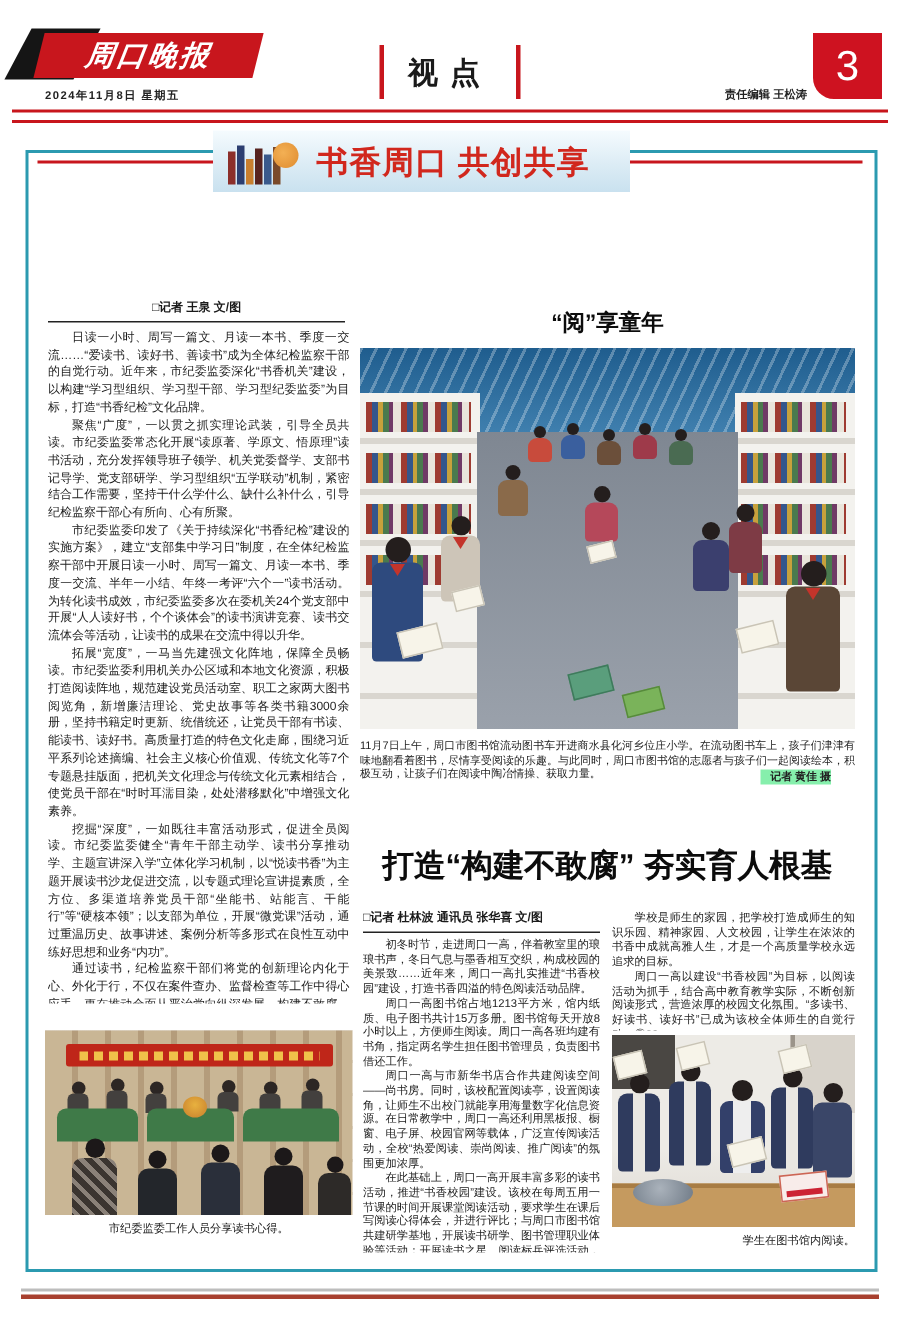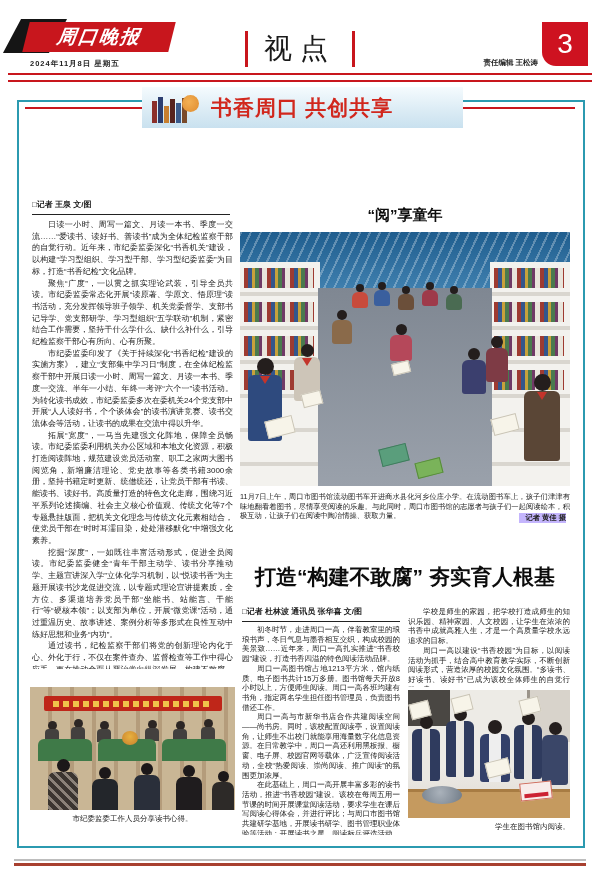--- a/index.html
+++ b/index.html
@@ -10,46 +10,46 @@
   
   .logo-wrap{left:20px;top:22px;width:160px;height:36px;}
   .logo-black{position:absolute;left:-8px;top:-3px;width:46px;height:34px;background:#151515;transform:skewX(-28deg);}
   .logo-red{position:absolute;left:6px;top:0;width:146px;height:30px;background:#c8161d;transform:skewX(-14deg);
             display:flex;align-items:center;justify-content:center;}
   .logo-text{font-family:"Liberation Serif",serif;font-style:italic;font-weight:bold;color:#fff;
              font-size:19px;letter-spacing:2px;transform:skewX(6deg);white-space:nowrap;}
   .date-line{left:30px;top:59px;font-size:7.5px;font-weight:bold;color:#222;letter-spacing:1px;}
   .section-wrap{left:0;top:30px;width:600px;display:flex;align-items:center;justify-content:center;gap:16px;}
   .vbar{width:3px;height:36px;background:#c8161d;}
-  .section-title{font-family:"Liberation Serif",serif;font-size:28px;font-weight:400;letter-spacing:8px;color:#1a1a1a;}
+  .section-title{font-family:"Liberation Serif",serif;font-size:20px;font-weight:700;letter-spacing:8px;color:#1a1a1a;}
   .editor{right:62px;top:58px;font-size:7.5px;font-weight:bold;color:#222;}
   .pagenum{right:12px;top:22px;width:46px;height:44px;background:#ce1220;color:#fff;
            display:flex;align-items:center;justify-content:center;font-size:28px;
            border-bottom-left-radius:14px;}
   .header-rule{left:8px;top:73px;width:584px;height:5px;
                border-top:2px solid #c8161d;border-bottom:2px solid #c8161d;}
 
   
   .frame{left:17px;top:100px;width:564px;height:744px;border:2px solid #2b9ab0;}
   .banner-rule{left:25px;top:107px;width:550px;height:2px;background:#c8161d;z-index:2;}
-  .banner{left:142px;top:87px;width:321px;height:41px;z-index:3;
+  .banner{left:142px;top:87px;width:278px;height:41px;z-index:3;
           background:linear-gradient(180deg,#f5fbfe 0%,#dcecf5 55%,#c9e1ef 100%);
           display:flex;align-items:center;justify-content:flex-start;padding-left:10px;box-sizing:border-box;}
   .bookstack{display:flex;align-items:flex-end;gap:1px;height:30px;margin-right:4px;position:relative;}
   .bookstack i{display:block;width:5px;}
   .sun{position:absolute;right:-12px;top:2px;width:17px;height:17px;border-radius:50%;
        background:radial-gradient(circle at 40% 40%,#f3b054,#df8b2e);}
   .banner-title{margin-left:20px;font-family:"Liberation Serif",serif;font-weight:bold;
                 font-size:21px;color:#d1271d;letter-spacing:1px;white-space:nowrap;}
 
   
   .headline1{left:24px;top:138px;width:552px;text-align:center;font-size:30px;font-weight:800;
              letter-spacing:0.5px;color:#0c0c0c;}
   .byline{font-size:8px;font-weight:bold;color:#1a1a1a;border-bottom:1.5px solid #222;padding-bottom:4px;}
-  .byline1{left:32px;top:199px;width:198px;}
+  .byline1{left:32px;top:199px;width:198px;text-align:center;}
   .bodytext{text-align:justify;color:#1c1c1c;overflow:hidden;}
   .bodytext p{margin:0;text-indent:2em;}
   .a1-text{left:32px;top:219px;width:201px;height:450px;font-size:8px;line-height:11.7px;}
 
   
   .feature-title{left:240px;top:206px;width:330px;text-align:center;font-size:15px;font-weight:800;color:#0c0c0c;}
   .photo-main{left:240px;top:232px;width:330px;height:254px;overflow:hidden;background:#9aa2ab;}
   .bus-ceiling{position:absolute;left:0;top:0;width:330px;height:56px;
       background:linear-gradient(180deg,#1f5d8e,#3f7fae),
       repeating-linear-gradient(115deg,rgba(255,255,255,.28) 0 2px,transparent 2px 9px);
@@ -62,21 +62,21 @@
   .floor{position:absolute;left:78px;top:56px;width:174px;height:198px;
       background:linear-gradient(180deg,#7f8792 0%,#9aa1ab 100%);}
   .kid{position:absolute;}
   .kid i{display:block;margin:0 auto;border-radius:50%;background:#241e1d;}
   .kid b{display:block;border-radius:6px 6px 3px 3px;}
   .scarf{position:absolute;width:0;height:0;border-left:5px solid transparent;border-right:5px solid transparent;
          border-top:8px solid #c3342b;}
   .book{position:absolute;background:#f7f4e9;border:1px solid #c9c4b6;transform:rotate(-14deg);}
   .photo-caption{font-size:7.3px;line-height:9.6px;color:#222;text-align:justify;position:relative;}
   .feature-cap{left:240px;top:492px;width:330px;height:32px;}
-  .credit{position:absolute;right:4px;bottom:1px;font-weight:bold;background:#c4b5fd;padding-left:6px;}
+  .credit{position:absolute;right:16px;bottom:1px;font-weight:bold;background:#86efac;padding-left:6px;}
 
   
   .headline2{left:240px;top:563px;width:330px;text-align:center;font-size:21px;font-weight:800;color:#0c0c0c;}
   .byline2{left:242px;top:606px;width:158px;}
   .a2-col1{left:242px;top:625px;width:158px;height:210px;font-size:7.5px;line-height:9.7px;}
   .a2-col2{left:408px;top:607px;width:162px;height:80px;font-size:7.5px;line-height:9.7px;}
 
   
   .photo-meeting{left:30px;top:687px;width:205px;height:123px;overflow:hidden;
       background:repeating-linear-gradient(90deg,#c9b695 0 18px,#b49c7b 18px 22px),

